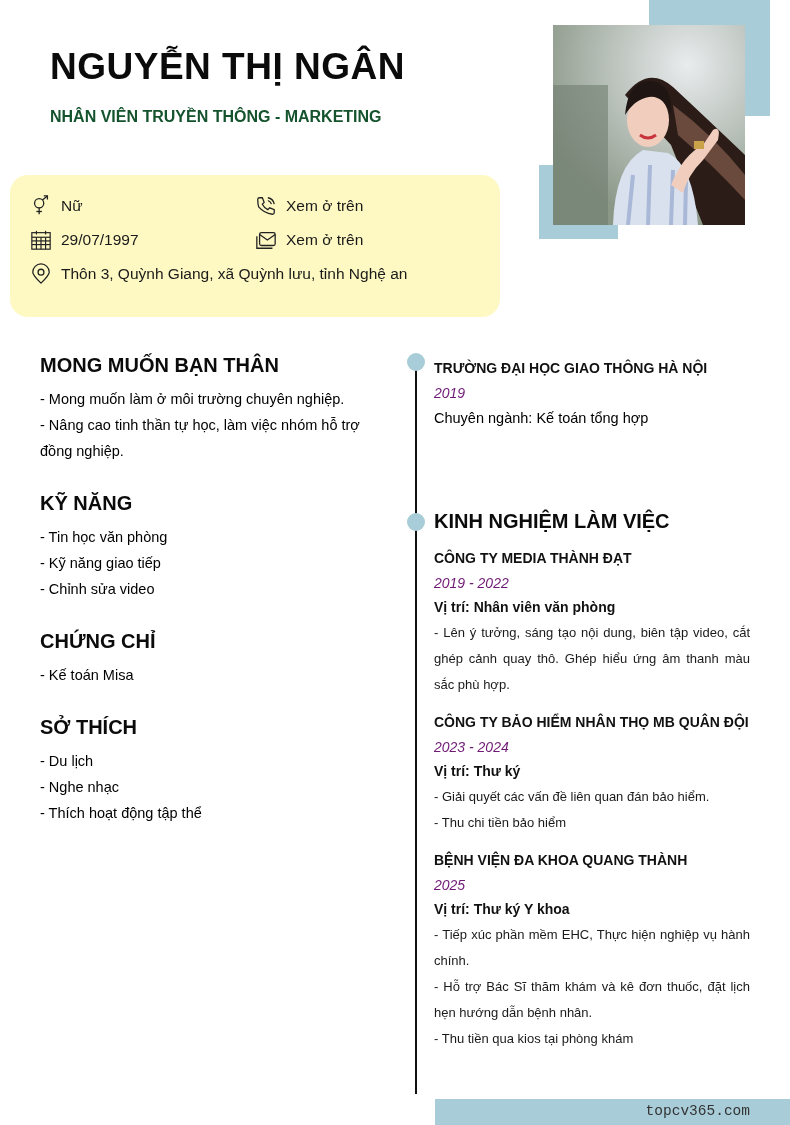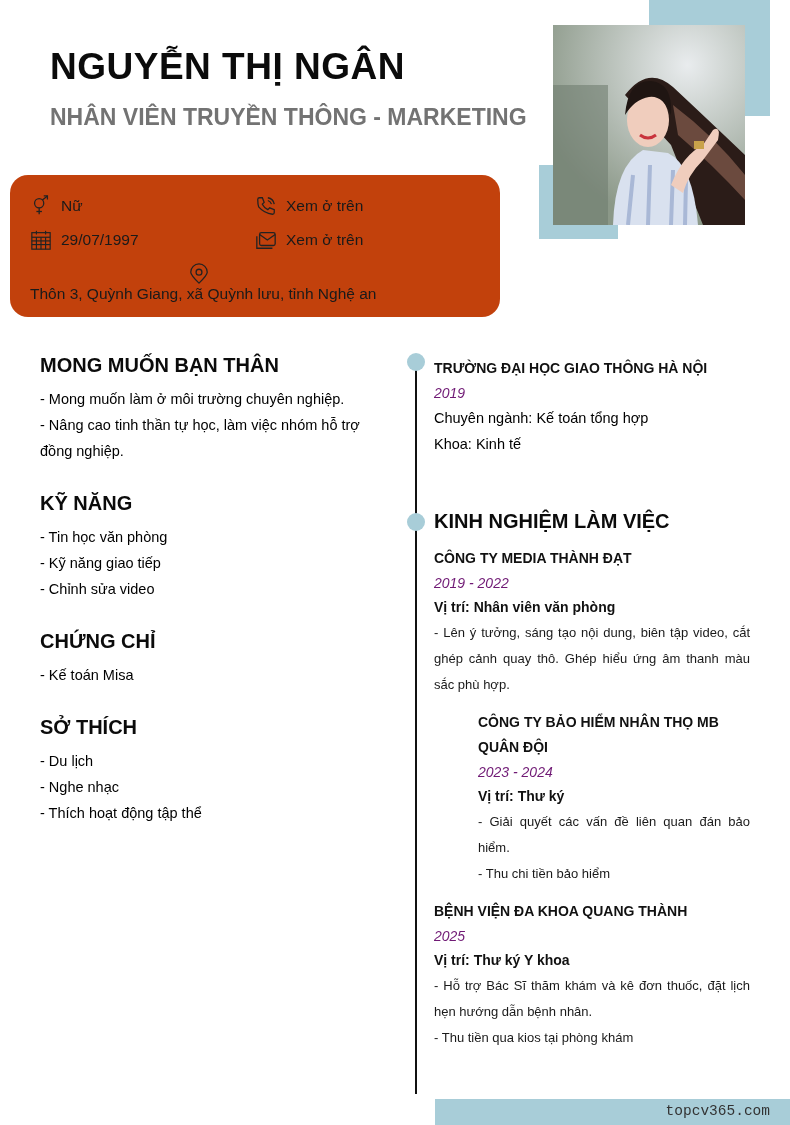--- a/index.html
+++ b/index.html
@@ -7,52 +7,52 @@
     width: 790px; height: 1125px; position: relative; overflow: hidden;
     background: #ffffff; color: #111;
     font-family: "Liberation Sans", "DejaVu Sans", sans-serif;
   }
   .abs { position: absolute; }
   .name {
     left: 50px; top: 40px; font-size: 37px; font-weight: bold; letter-spacing: 0.5px;
     color: #0b0b0b; margin: 0; line-height: 54px;
   }
   .title {
-    left: 50px; top: 104px; font-size: 23px; font-weight: bold; color: #737373;
+    left: 50px; top: 104px; font-size: 16px; font-weight: bold; color: #14532d;
     margin: 0; line-height: 26px;
   }
   .deco-top { left: 649px; top: 0; width: 121px; height: 116px; background: #a8cdd8; }
   .deco-bottom { left: 539px; top: 165px; width: 79px; height: 74px; background: #a8cdd8; }
   .photo {
     left: 553px; top: 25px; width: 192px; height: 200px; overflow: hidden;
     background: linear-gradient(135deg, #7f8e7a 0%, #a9b3a3 35%, #c8cfd0 60%, #e3e6e8 100%);
   }
   .contact-box {
-    left: 10px; top: 175px; width: 490px; height: 142px; background: #c2410c;
+    left: 10px; top: 175px; width: 490px; height: 142px; background: #fef9c3;
     border-radius: 18px;
   }
   .ci { position: absolute; display: flex; align-items: center; font-size: 15.5px; color: #1a1a1a; }
   .ci svg { width: 22px; height: 22px; margin-right: 9px; flex: none; }
   .sec-h { font-size: 20px; font-weight: bold; color: #0b0b0b; margin: 0; }
   .left-col { left: 40px; top: 350px; width: 330px; }
   .left-col .block { margin-bottom: 24px; }
   .left-col .sec-h { line-height: 30px; margin-bottom: 6px; }
   .line { font-size: 14.5px; line-height: 26px; color: #000000; margin: 0; }
   .timeline-line { left: 415px; top: 361px; width: 1.5px; height: 733px; background: #111; }
   .dot { width: 18px; height: 18px; border-radius: 50%; background: #a8cdd8; }
   .right-col { left: 434px; width: 316px; }
   .right-col .sec-h { line-height: 30px; }
   .org { font-size: 14px; font-weight: bold; line-height: 25px; color: #111; margin: 0; }
   .period { font-size: 14px; font-style: italic; line-height: 24px; color: #701a75; margin: 0; }
   .role { font-size: 14px; font-weight: bold; line-height: 25px; color: #111; margin: 0; }
   .desc { font-size: 13px; line-height: 26px; color: #1a1a1a; margin: 0; text-align: justify; }
   .footer {
     left: 435px; top: 1099px; width: 355px; height: 26px; background: #a8cdd8;
     font-family: "Liberation Mono", "DejaVu Sans Mono", monospace; font-size: 14.5px;
-    color: #333; text-align: right; line-height: 24px; box-sizing: border-box; padding-right: 20px;
+    color: #333; text-align: right; line-height: 24px; box-sizing: border-box; padding-right: 40px;
   }
 </style>
 </head>
 <body>
 
 <div class="abs deco-top"></div>
 <div class="abs deco-bottom"></div>
 
 <div class="abs photo">
   <svg width="192" height="200" viewBox="0 0 192 200">
@@ -117,21 +117,21 @@
     <span>29/07/1997</span>
   </div>
   <div class="ci" style="left:245px; top:54px;">
     <svg viewBox="0 0 24 24" fill="none" stroke="#222" stroke-width="1.4">
       <rect x="5" y="4" width="17" height="14" rx="2"></rect>
       <polyline points="5,6 13.5,12 22,6"></polyline>
       <path d="M2 8 L2 21 L19 21"></path>
     </svg>
     <span>Xem ở trên</span>
   </div>
-  <div class="ci" style="left:20px; top:88px;flex-direction:column;">
+  <div class="ci" style="left:20px; top:88px;">
     <svg viewBox="0 0 24 24" fill="none" stroke="#222" stroke-width="1.4">
       <path d="M12 22 Q3 13 3 10 A9 9 0 0 1 21 10 Q21 13 12 22 Z"></path>
       <circle cx="12" cy="10" r="3.2"></circle>
     </svg>
     <span>Thôn 3, Quỳnh Giang, xã Quỳnh lưu, tỉnh Nghệ an</span>
   </div>
 </div>
 
 <div class="abs left-col">
   <div class="block">
@@ -159,44 +159,44 @@
 
 <div class="abs timeline-line"></div>
 <div class="abs dot" style="left:407px; top:353px;"></div>
 <div class="abs dot" style="left:407px; top:513px;"></div>
 
 <div class="abs right-col" style="top:346px;">
   <div style="height:10px;"></div>
   <p class="org">TRƯỜNG ĐẠI HỌC GIAO THÔNG HÀ NỘI</p>
   <p class="period">2019</p>
   <p class="line">Chuyên ngành: Kế toán tổng hợp</p>
-  <p class="line">Khoa: Kinh tế</p>
 </div>
 
 <div class="abs right-col" style="top:506px;">
   <h3 class="sec-h">KINH NGHIỆM LÀM VIỆC</h3>
   <div style="height:10px;"></div>
 
   <div style="margin-bottom:12px;">
     <p class="org">CÔNG TY MEDIA THÀNH ĐẠT</p>
     <p class="period">2019 - 2022</p>
     <p class="role">Vị trí: Nhân viên văn phòng</p>
     <p class="desc">- Lên ý tưởng, sáng tạo nội dung, biên tập video, cắt ghép cảnh quay thô. Ghép hiểu ứng âm thanh màu sắc phù hợp.</p>
   </div>
 
-  <div style="margin-bottom:12px;margin-left:44px;">
+  <div style="margin-bottom:12px;">
     <p class="org">CÔNG TY BẢO HIỂM NHÂN THỌ MB QUÂN ĐỘI</p>
     <p class="period">2023 - 2024</p>
     <p class="role">Vị trí: Thư ký</p>
     <p class="desc">- Giải quyết các vấn đề liên quan đán bảo hiểm.</p>
     <p class="desc">- Thu chi tiền bảo hiểm</p>
   </div>
 
   <div>
     <p class="org">BỆNH VIỆN ĐA KHOA QUANG THÀNH</p>
     <p class="period">2025</p>
     <p class="role">Vị trí: Thư ký Y khoa</p>
+    <p class="desc">- Tiếp xúc phần mềm EHC, Thực hiện nghiệp vụ hành chính.</p>
     <p class="desc">- Hỗ trợ Bác Sĩ thăm khám và kê đơn thuốc, đặt lịch hẹn hướng dẫn bệnh nhân.</p>
     <p class="desc">- Thu tiền qua kios tại phòng khám</p>
   </div>
 </div>
 
 <div class="abs footer">topcv365.com</div>
 
 </body></html>

